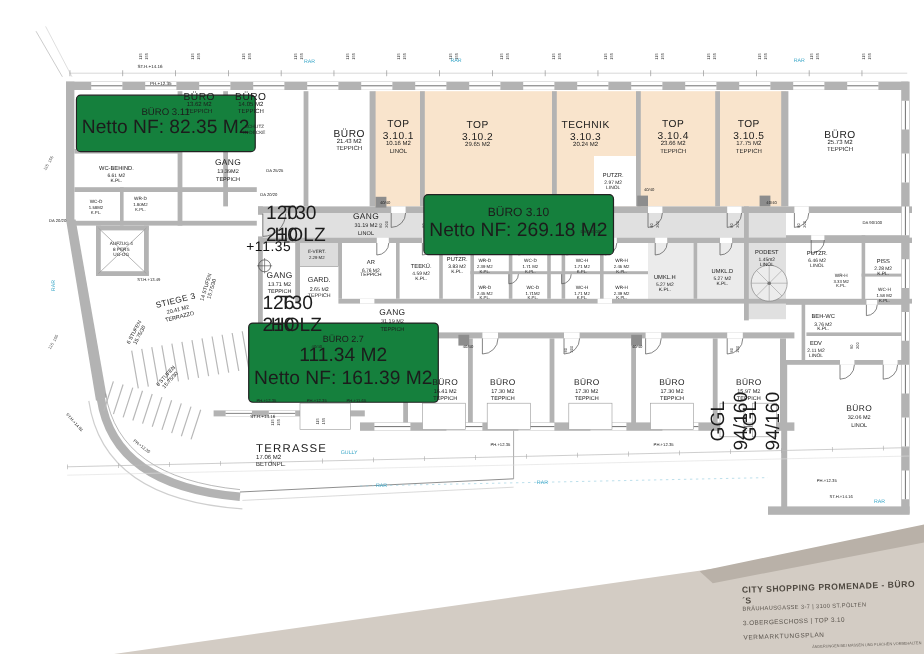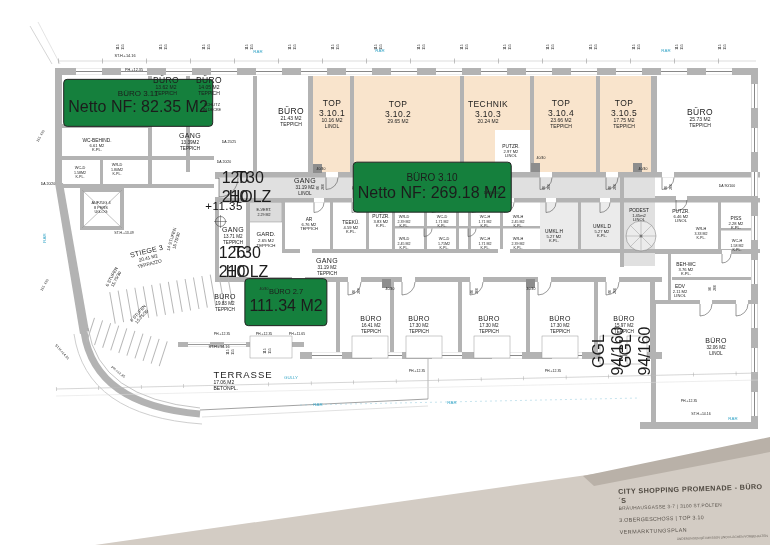--- a/index.html
+++ b/index.html
@@ -463,20 +463,21 @@
     </div>
 
 <div class="lbl mdl" style="left:225px;top:303px">
       <span class="nm">BÜRO</span>
       <span class="ar">19.83 M2</span>
       <span class="ar">TEPPICH</span>
     </div>
 <div class="lbl boxed" style="left:286px;top:302px">
       <span class="nm" style="font-size:7.5px">BÜRO 2.7</span>
       <span class="ar">111.34 M2</span>
+      <span class="ar">Netto NF: 161.39 M2</span>
     </div>
 <div class="lbl mdl" style="left:327px;top:267px">
       <span class="nm">GANG</span>
       <span class="ar">31.19 M2</span>
       <span class="ar">TEPPICH</span>
     </div>
 <div class="lbl mdl" style="left:371px;top:325px">
       <span class="nm">BÜRO</span>
       <span class="ar">16.41 M2</span>
       <span class="ar">TEPPICH</span>

